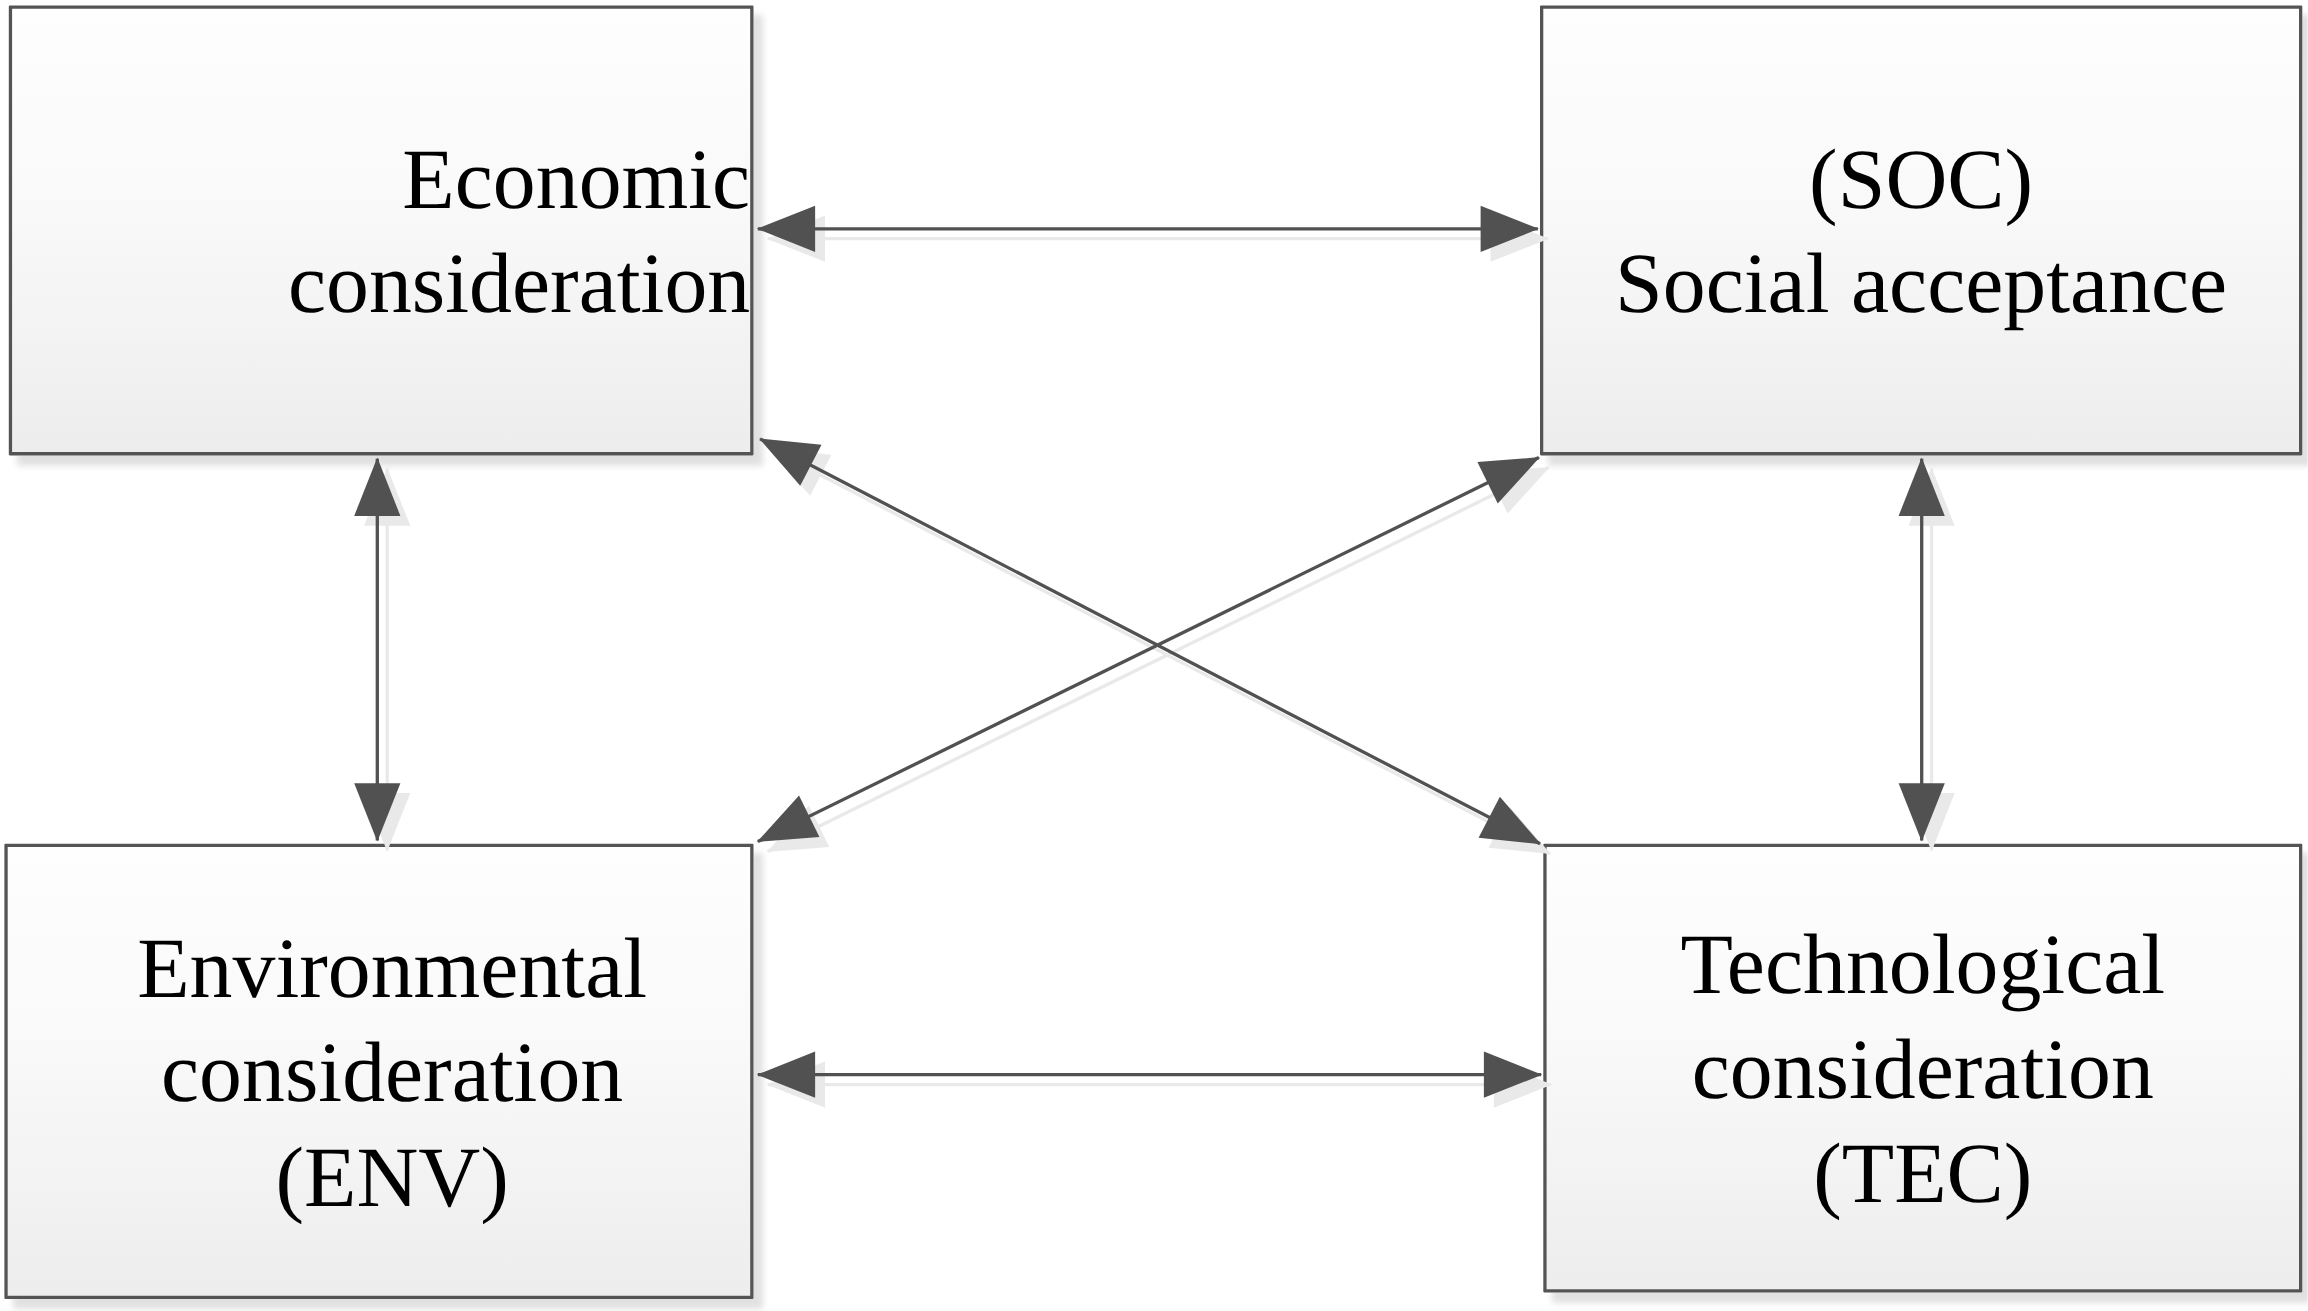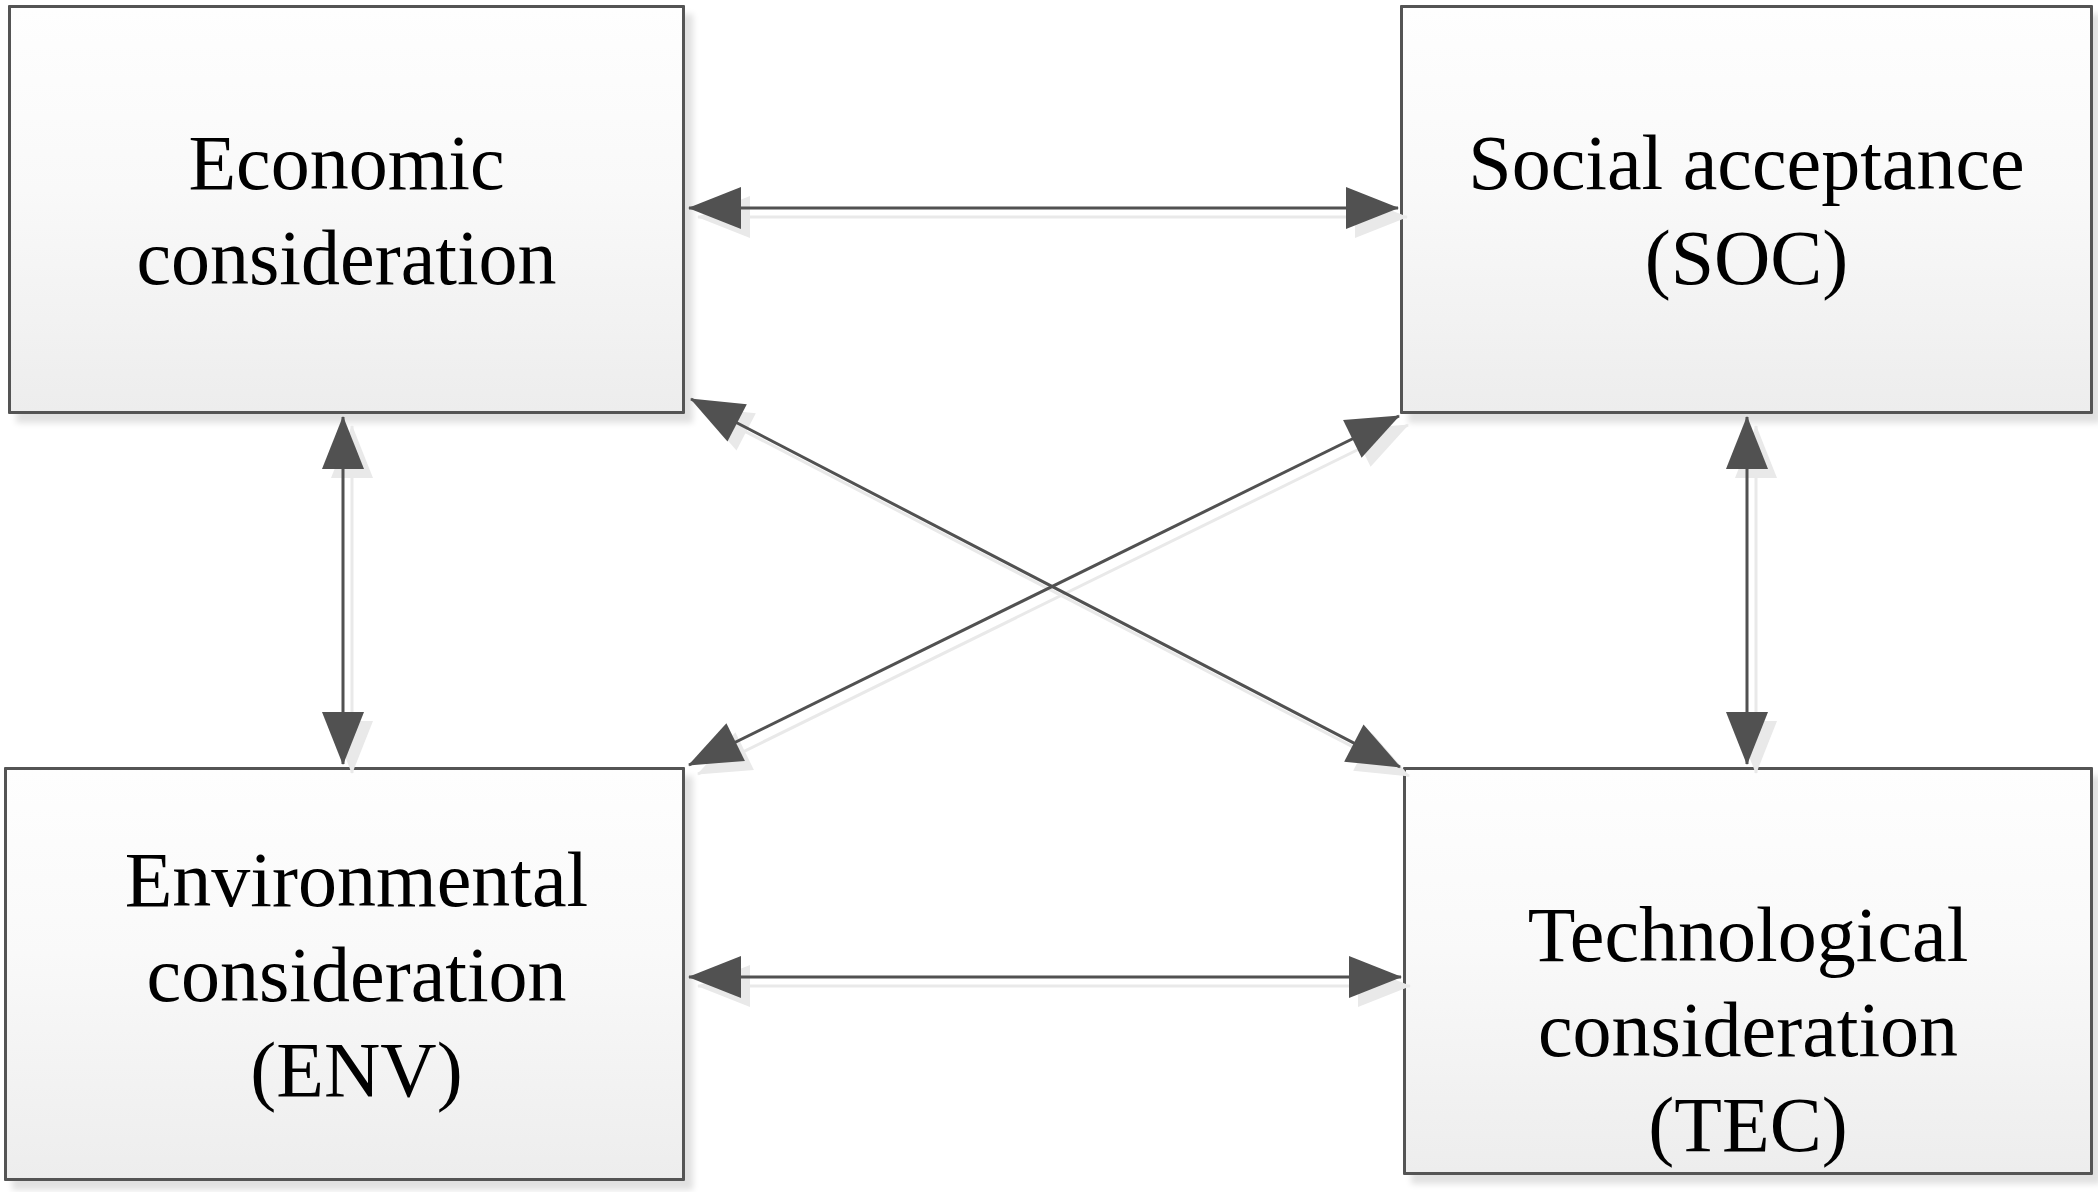--- a/index.html
+++ b/index.html
@@ -28,24 +28,24 @@
     justify-content: center;
     text-align: center;
     color: #000000;
     font-size: 78px;
     line-height: 95px;
   }
   .node .line {
     display: block;
     white-space: nowrap;
   }
-  .node-eco { left: 8px;    top: 5px;   width: 677px; height: 409px; }
+  .node-eco { left: 8px;    top: 5px;   width: 677px; height: 409px; align-items: flex-end; }
   .node-soc { left: 1400px; top: 5px;   width: 693px; height: 409px; }
   .node-env { left: 4px;    top: 767px; width: 681px; height: 414px; padding-left: 24px; }
-  .node-tec { left: 1403px; top: 767px; width: 690px; height: 408px; justify-content: flex-end; }
+  .node-tec { left: 1403px; top: 767px; width: 690px; height: 408px; }
   .connector-layer {
     position: absolute;
     left: 0;
     top: 0;
     width: 2098px;
     height: 1192px;
     pointer-events: none;
   }
   .edge-shadow line { stroke: #e9e9e9; stroke-width: 3; }
   .edge-main line   { stroke: #515151; stroke-width: 3; }
@@ -54,22 +54,22 @@
 <body>
 
 <div class="canvas">
 
   <div class="node node-eco">
     <span class="line">Economic</span>
     <span class="line">consideration</span>
   </div>
 
   <div class="node node-soc">
+    <span class="line">(SOC)</span>
     <span class="line">Social acceptance</span>
-    <span class="line">(SOC)</span>
   </div>
 
   <div class="node node-env">
     <span class="line">Environmental</span>
     <span class="line">consideration</span>
     <span class="line">(ENV)</span>
   </div>
 
   <div class="node node-tec">
     <span class="line">Technological</span>

